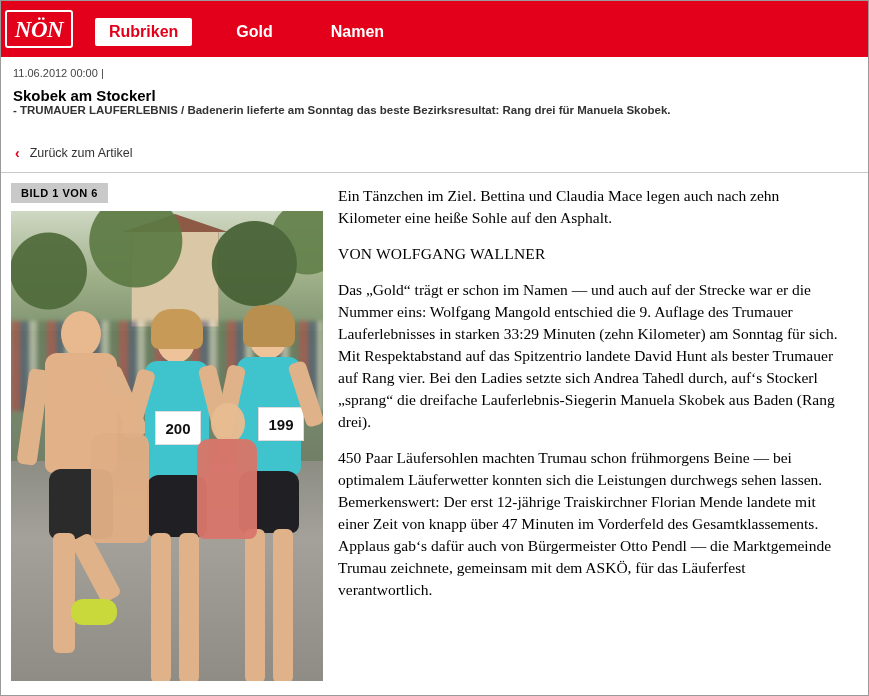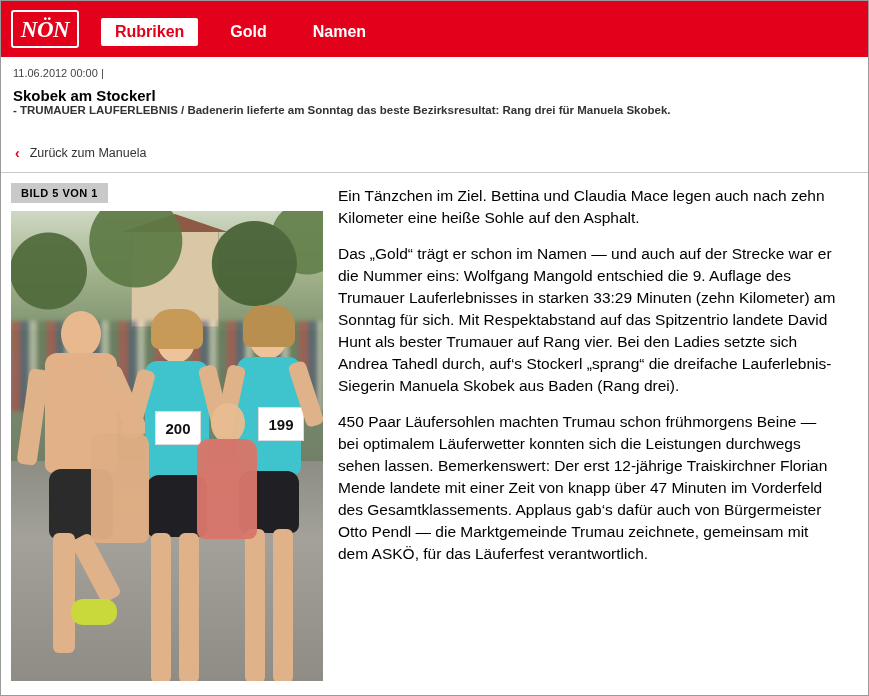--- a/index.html
+++ b/index.html
@@ -24,21 +24,21 @@
     overflow: hidden;
   }
 
   
   .header {
     position: relative;
     height: 56px;
     background: #e2001a;
     display: flex;
     align-items: center;
-    padding-left: 10px;
+    padding-left: 4px;
     box-sizing: border-box;
   }
   .logo {
     width: 64px;
     height: 34px;
     background: #e2001a;
     border: 2px solid #ffffff;
     border-radius: 3px;
     display: flex;
     align-items: center;
@@ -51,21 +51,21 @@
     font-weight: bold;
     font-size: 23px;
     letter-spacing: -0.5px;
     font-family: "Liberation Serif", serif;
     font-style: italic;
     line-height: 1;
   }
   .nav {
     display: flex;
     align-items: center;
-    gap: 4px;
+    gap: 16px;
     margin-top: 6px;
   }
   .nav-item {
     color: #ffffff;
     font-size: 16px;
     font-weight: bold;
     padding: 5px 14px;
     margin-right: 14px;
     white-space: nowrap;
   }
@@ -210,21 +210,21 @@
     align-items: center;
     justify-content: center;
     border: 1px solid #dcdcdc;
   }
 
   
   .right-col {
     flex: 1;
     padding: 12px 28px 0 12px;
     box-sizing: border-box;
-    font-family: Liberation Sans, sans-serif;
+    font-family: Liberation Serif, serif;
     font-size: 15.5px;
     line-height: 1.42;
     color: #000000;
   }
   .right-col p {
     margin: 0 0 14px 0;
     text-align: left;
   }
   .byline {
     font-variant: normal;
@@ -246,29 +246,29 @@
       <div class="nav-item">Namen</div>
     </div>
   </div>
 
   <div class="meta-wrap">
     <div class="date-line">11.06.2012 00:00 |</div>
     <div class="headline">Skobek am Stockerl</div>
     <div class="subline">- TRUMAUER LAUFERLEBNIS / Badenerin lieferte am Sonntag das beste Bezirksresultat: Rang drei für Manuela Skobek.</div>
     <div class="back-link">
       <span class="back-arrow">‹</span>
-      <span>Zurück zum Manuela</span>
+      <span>Zurück zum Artikel</span>
     </div>
   </div>
   <div class="hr"></div>
 
   <div class="content">
 
     <div class="left-col">
-      <div class="bild-label">BILD 5 VON 1</div>
+      <div class="bild-label">BILD 1 VON 6</div>
 
       <div class="photo">
         <div class="ph-sky"></div>
         <div class="ph-building"></div>
         <div class="ph-trees"></div>
         <div class="ph-crowd"></div>
         <div class="ph-road"></div>
 
         <div class="runner" style="left:8px; width:120px; height:400px;">
           <div class="r-head" style="left:42px; top:30px; width:40px; height:46px;"></div>
@@ -311,18 +311,19 @@
         </div>
         <div class="runner" style="left:176px; width:80px; height:300px; opacity:0.96;">
           <div class="r-head" style="left:24px; top:22px; width:34px; height:40px; background:#e9bd92;"></div>
           <div class="r-torso" style="left:10px; top:58px; width:60px; height:100px; background:#d9766b;"></div>
         </div>
       </div>
     </div>
 
     <div class="right-col">
       <p>Ein Tänzchen im Ziel. Bettina und Claudia Mace legen auch nach zehn Kilometer eine heiße Sohle auf den Asphalt.</p>
+      <p class="byline">VON WOLFGANG WALLNER</p>
       <p>Das „Gold“ trägt er schon im Namen — und auch auf der Strecke war er die Nummer eins: Wolfgang Mangold entschied die 9. Auflage des Trumauer Lauferlebnisses in starken 33:29 Minuten (zehn Kilometer) am Sonntag für sich. Mit Respektabstand auf das Spitzentrio landete David Hunt als bester Trumauer auf Rang vier. Bei den Ladies setzte sich Andrea Tahedl durch, auf‘s Stockerl „sprang“ die dreifache Lauferlebnis-Siegerin Manuela Skobek aus Baden (Rang drei).</p>
       <p>450 Paar Läufersohlen machten Trumau schon frühmorgens Beine — bei optimalem Läuferwetter konnten sich die Leistungen durchwegs sehen lassen. Bemerkenswert: Der erst 12-jährige Traiskirchner Florian Mende landete mit einer Zeit von knapp über 47 Minuten im Vorderfeld des Gesamtklassements. Applaus gab‘s dafür auch von Bürgermeister Otto Pendl — die Marktgemeinde Trumau zeichnete, gemeinsam mit dem ASKÖ, für das Läuferfest verantwortlich.</p>
     </div>
 
   </div>
 </div>
 
 </body></html>

